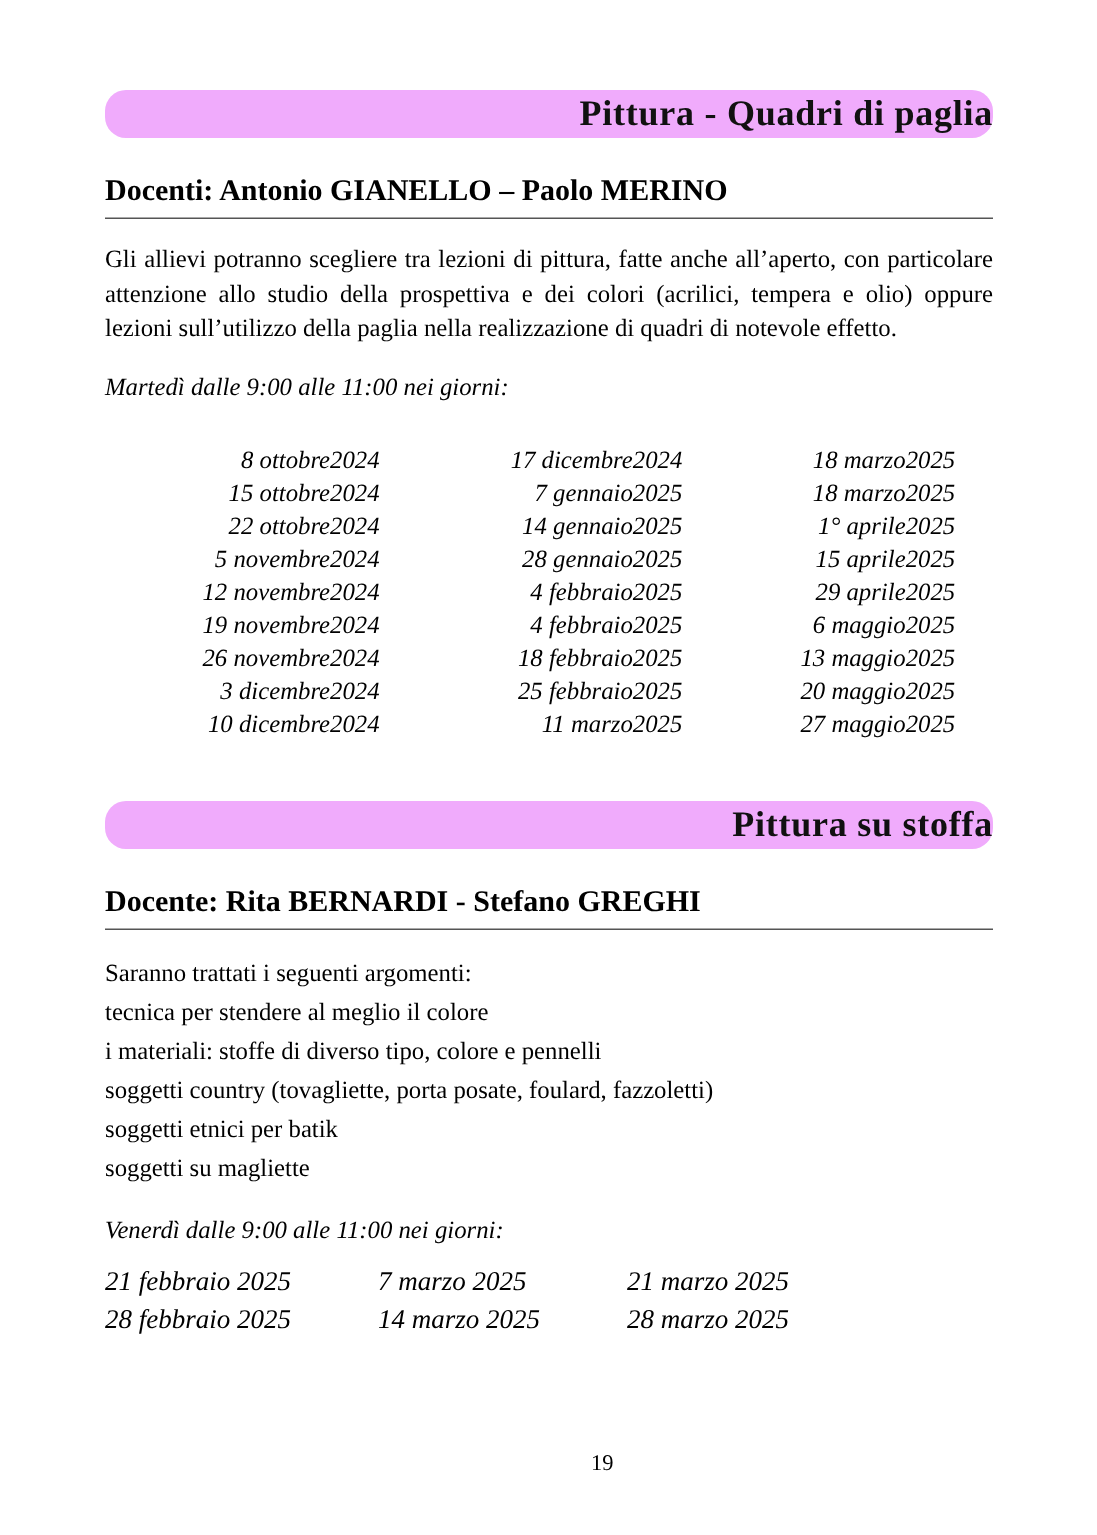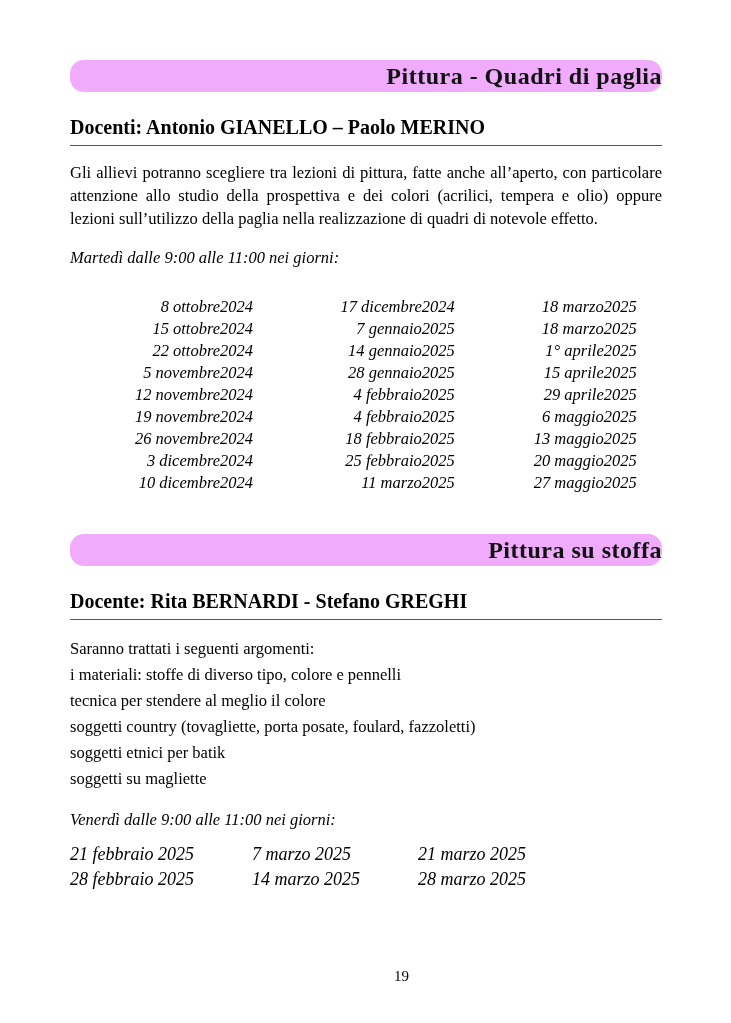--- a/index.html
+++ b/index.html
@@ -216,22 +216,22 @@
 
     <div class="section-banner">
       <span class="banner-text">Pittura su stoffa</span>
     </div>
 
     <div class="teachers">Docente: Rita BERNARDI - Stefano GREGHI</div>
     <hr class="rule">
 
     <div class="list-block">
       <div>Saranno trattati i seguenti argomenti:</div>
+      <div>tecnica per stendere al meglio il colore</div>
       <div>i materiali: stoffe di diverso tipo, colore e pennelli</div>
-      <div>tecnica per stendere al meglio il colore</div>
       <div>soggetti country (tovagliette, porta posate, foulard, fazzoletti)</div>
       <div>soggetti etnici per batik</div>
       <div>soggetti su magliette</div>
     </div>
 
     <div class="schedule-line">Venerdì dalle 9:00 alle 11:00 nei giorni:</div>
 
     <table class="dates2">
       <tbody>
         <tr>

